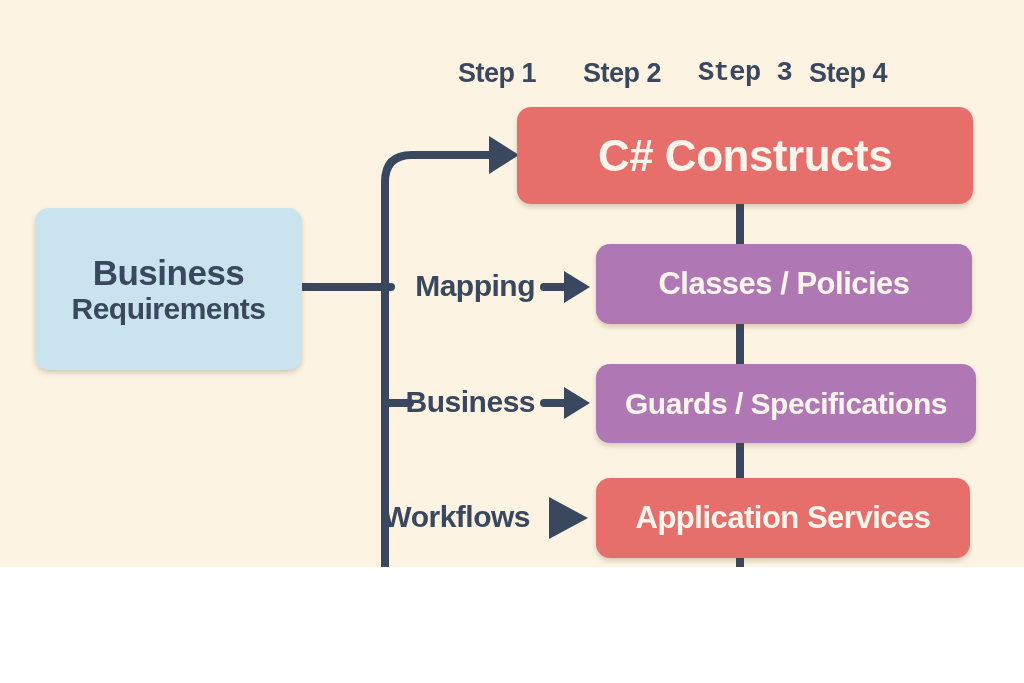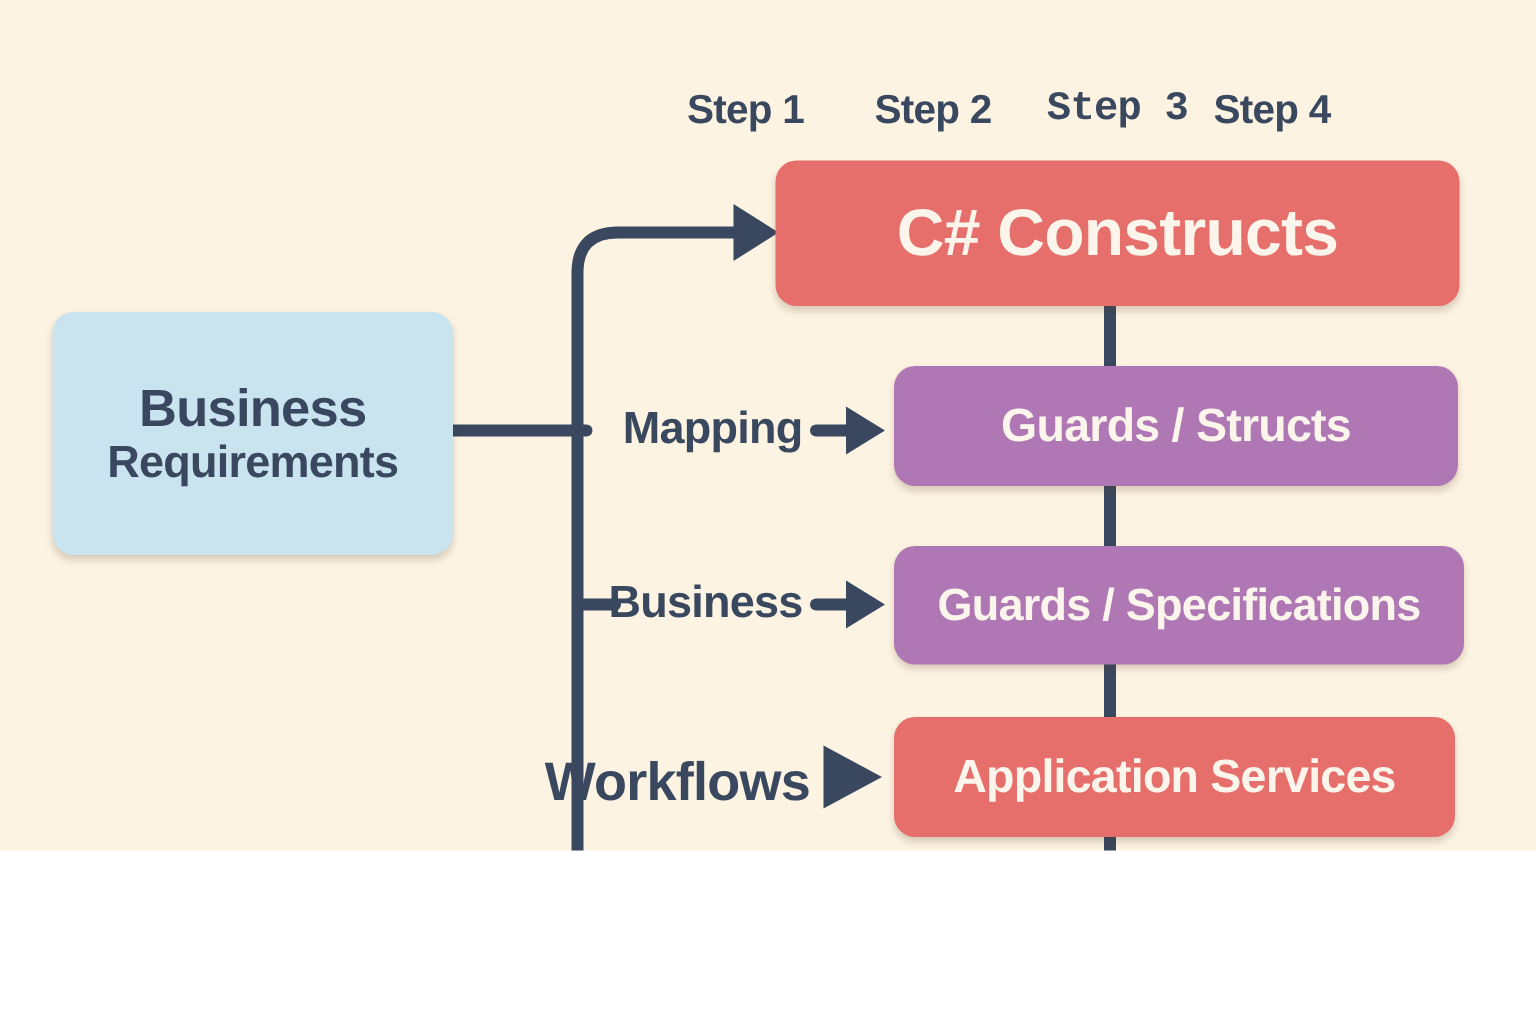--- a/index.html
+++ b/index.html
@@ -40,21 +40,21 @@
     white-space:nowrap;letter-spacing:-0.5px;
   }
   .step-1{left:497px;} .step-2{left:622px;} .step-3{left:745px;font-family:Liberation Mono, monospace;} .step-4{left:848px;}
   .row-label{
     position:absolute;z-index:2;
     font-size:30px;font-weight:700;color:var(--text-dark,#39485E);
     white-space:nowrap;letter-spacing:-0.5px;text-align:right;
   }
   .row-mapping{right:489px;top:269px;margin-left:42px;}
   .row-policies{right:489px;top:385px;}
-  .row-workflows{right:484px;top:500px;font-size:36px;}
+  .row-workflows{right:494px;top:500px;font-size:30px;}
 </style>
 </head>
 <body>
 
 <div class="canvas">
 
   <svg class="connectors" viewBox="0 0 1024 683">
 
     <path d="M740 201 L740 560"></path>
 
@@ -81,21 +81,21 @@
   <span class="step-label step-4">Step 4</span>
 
   <div class="box box-blue box-business">
     <span class="l1">Business</span>
     <span class="l2">Requirements</span>
   </div>
 
   <div class="box box-red box-csharp">C# Constructs</div>
 
   <span class="row-label row-mapping">Mapping</span>
-  <div class="box box-purple box-classes">Guards / Structs</div>
+  <div class="box box-purple box-classes">Classes / Policies</div>
 
   <span class="row-label row-policies">Business</span>
   <div class="box box-purple box-guards">Guards / Specifications</div>
 
   <span class="row-label row-workflows">Workflows</span>
   <div class="box box-red box-appsvc">Application Services</div>
 
 </div>
 
 </body></html>

